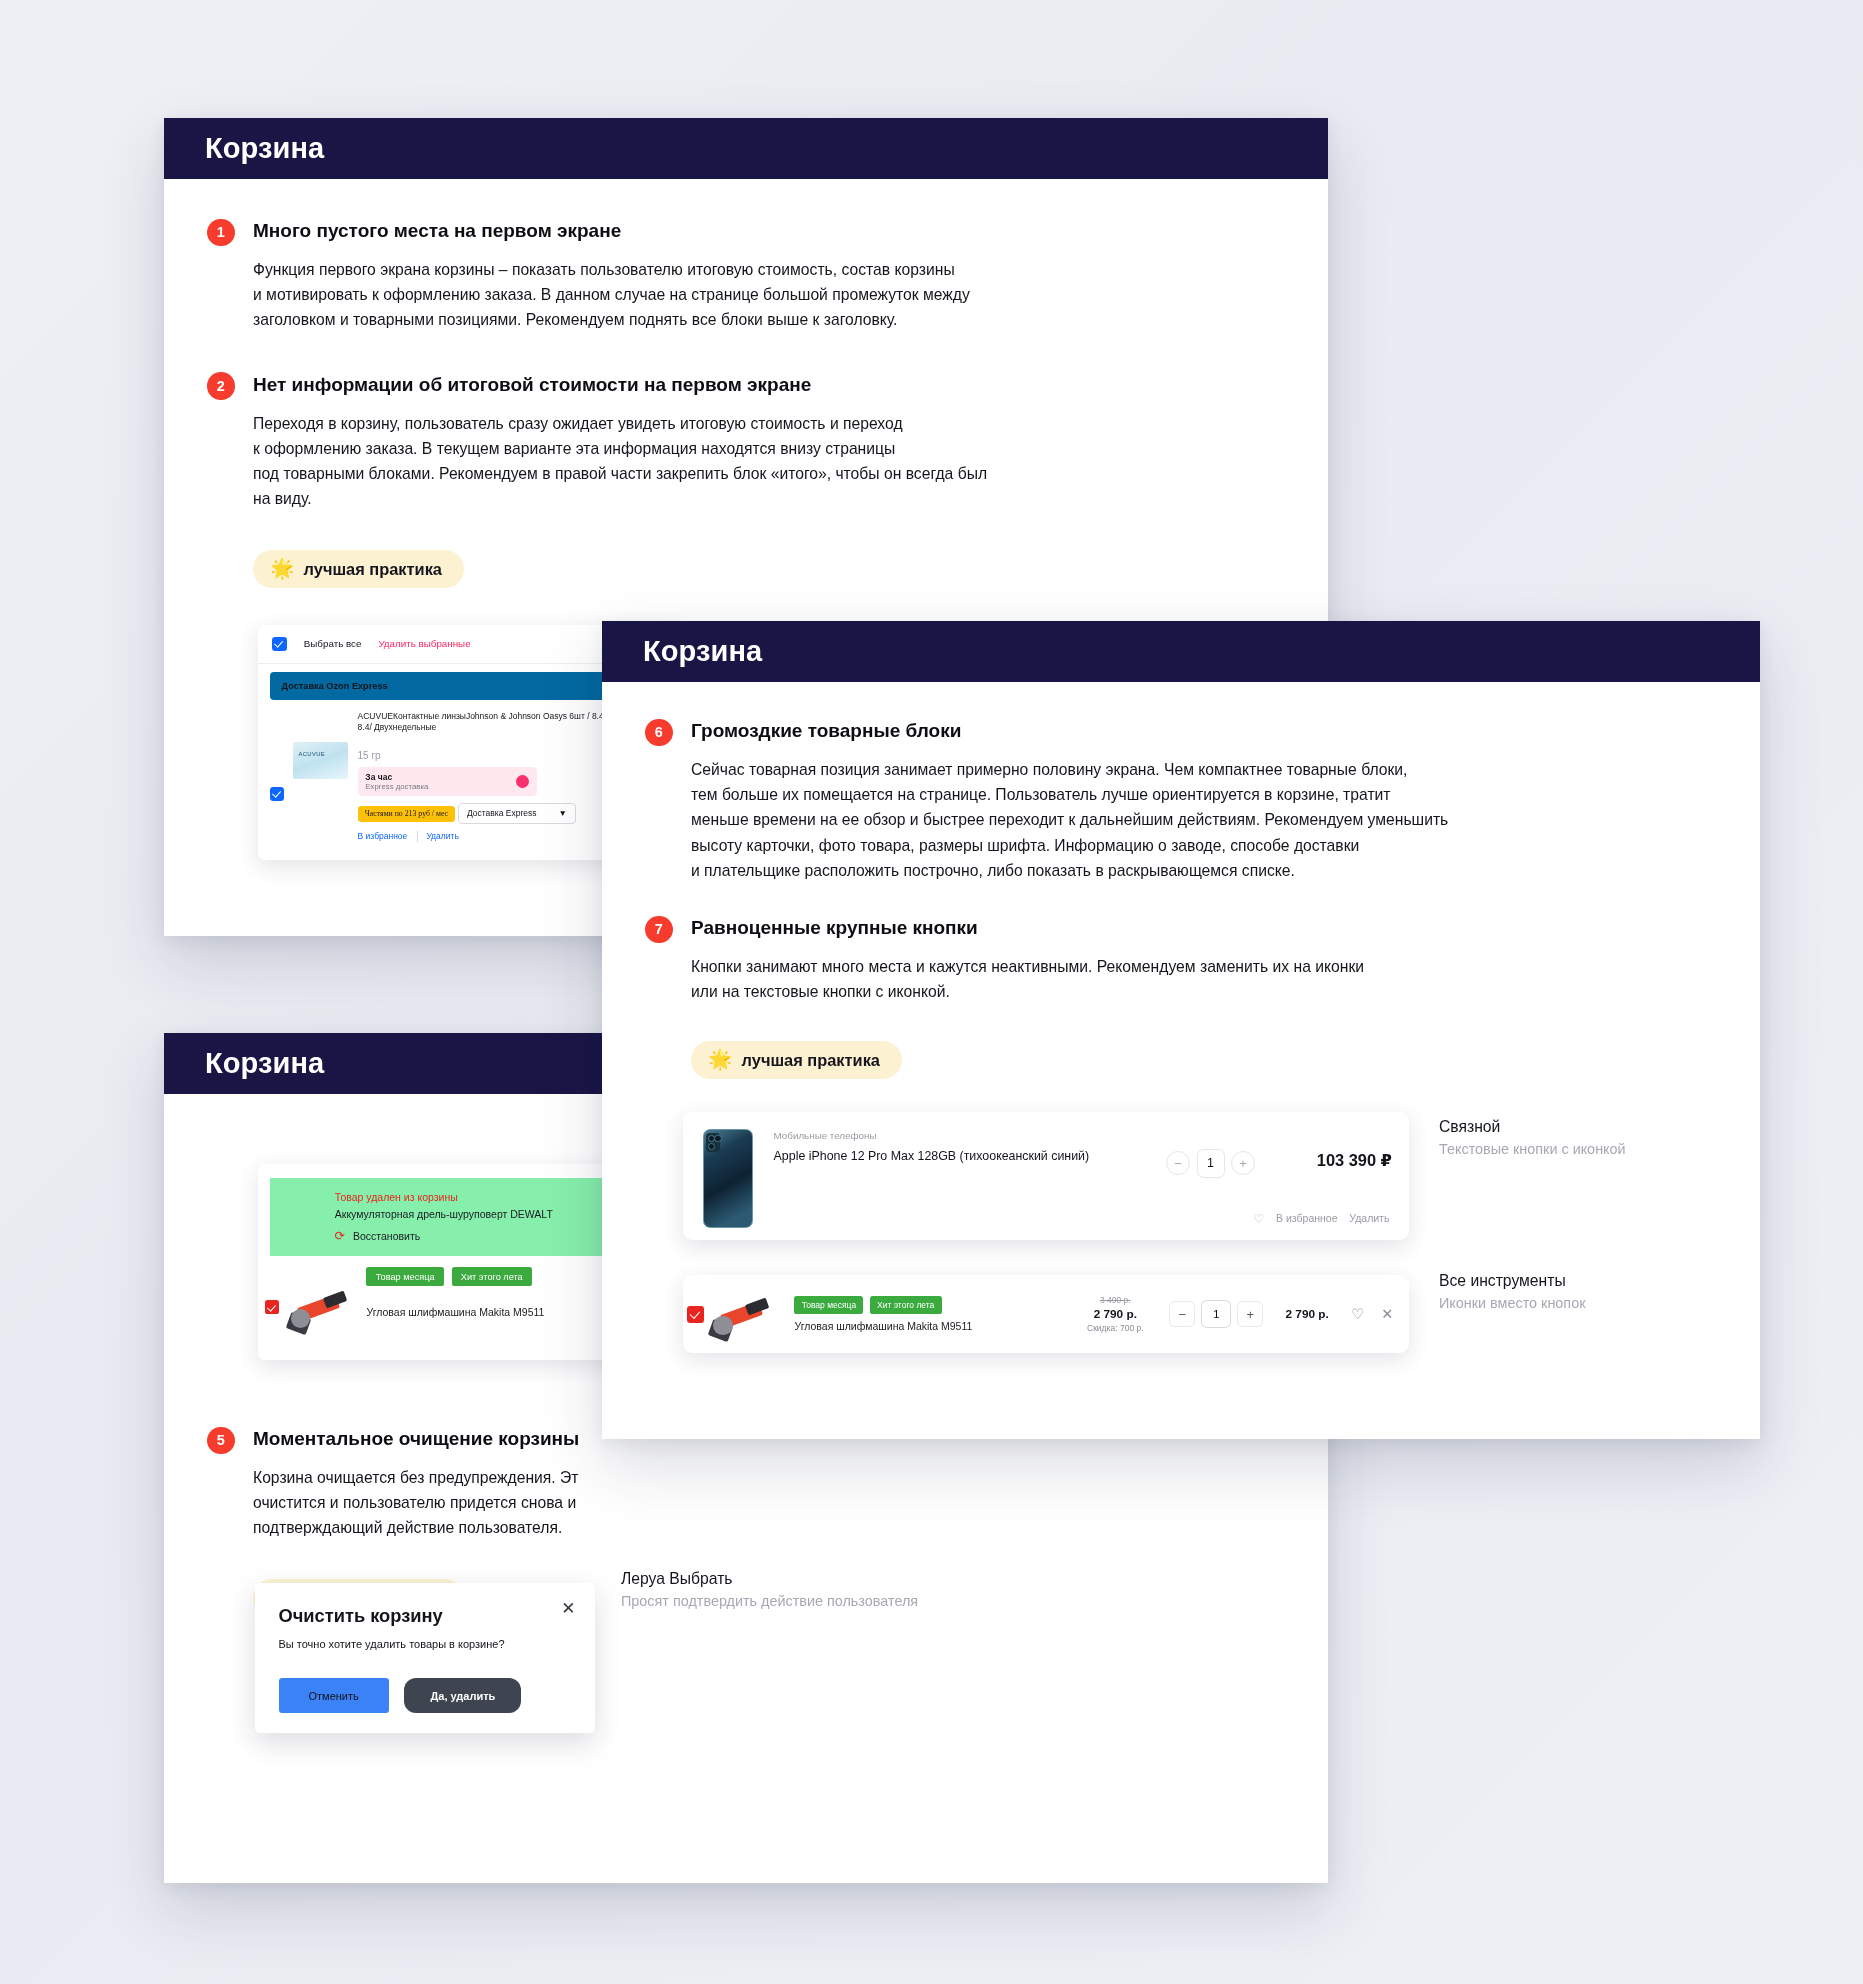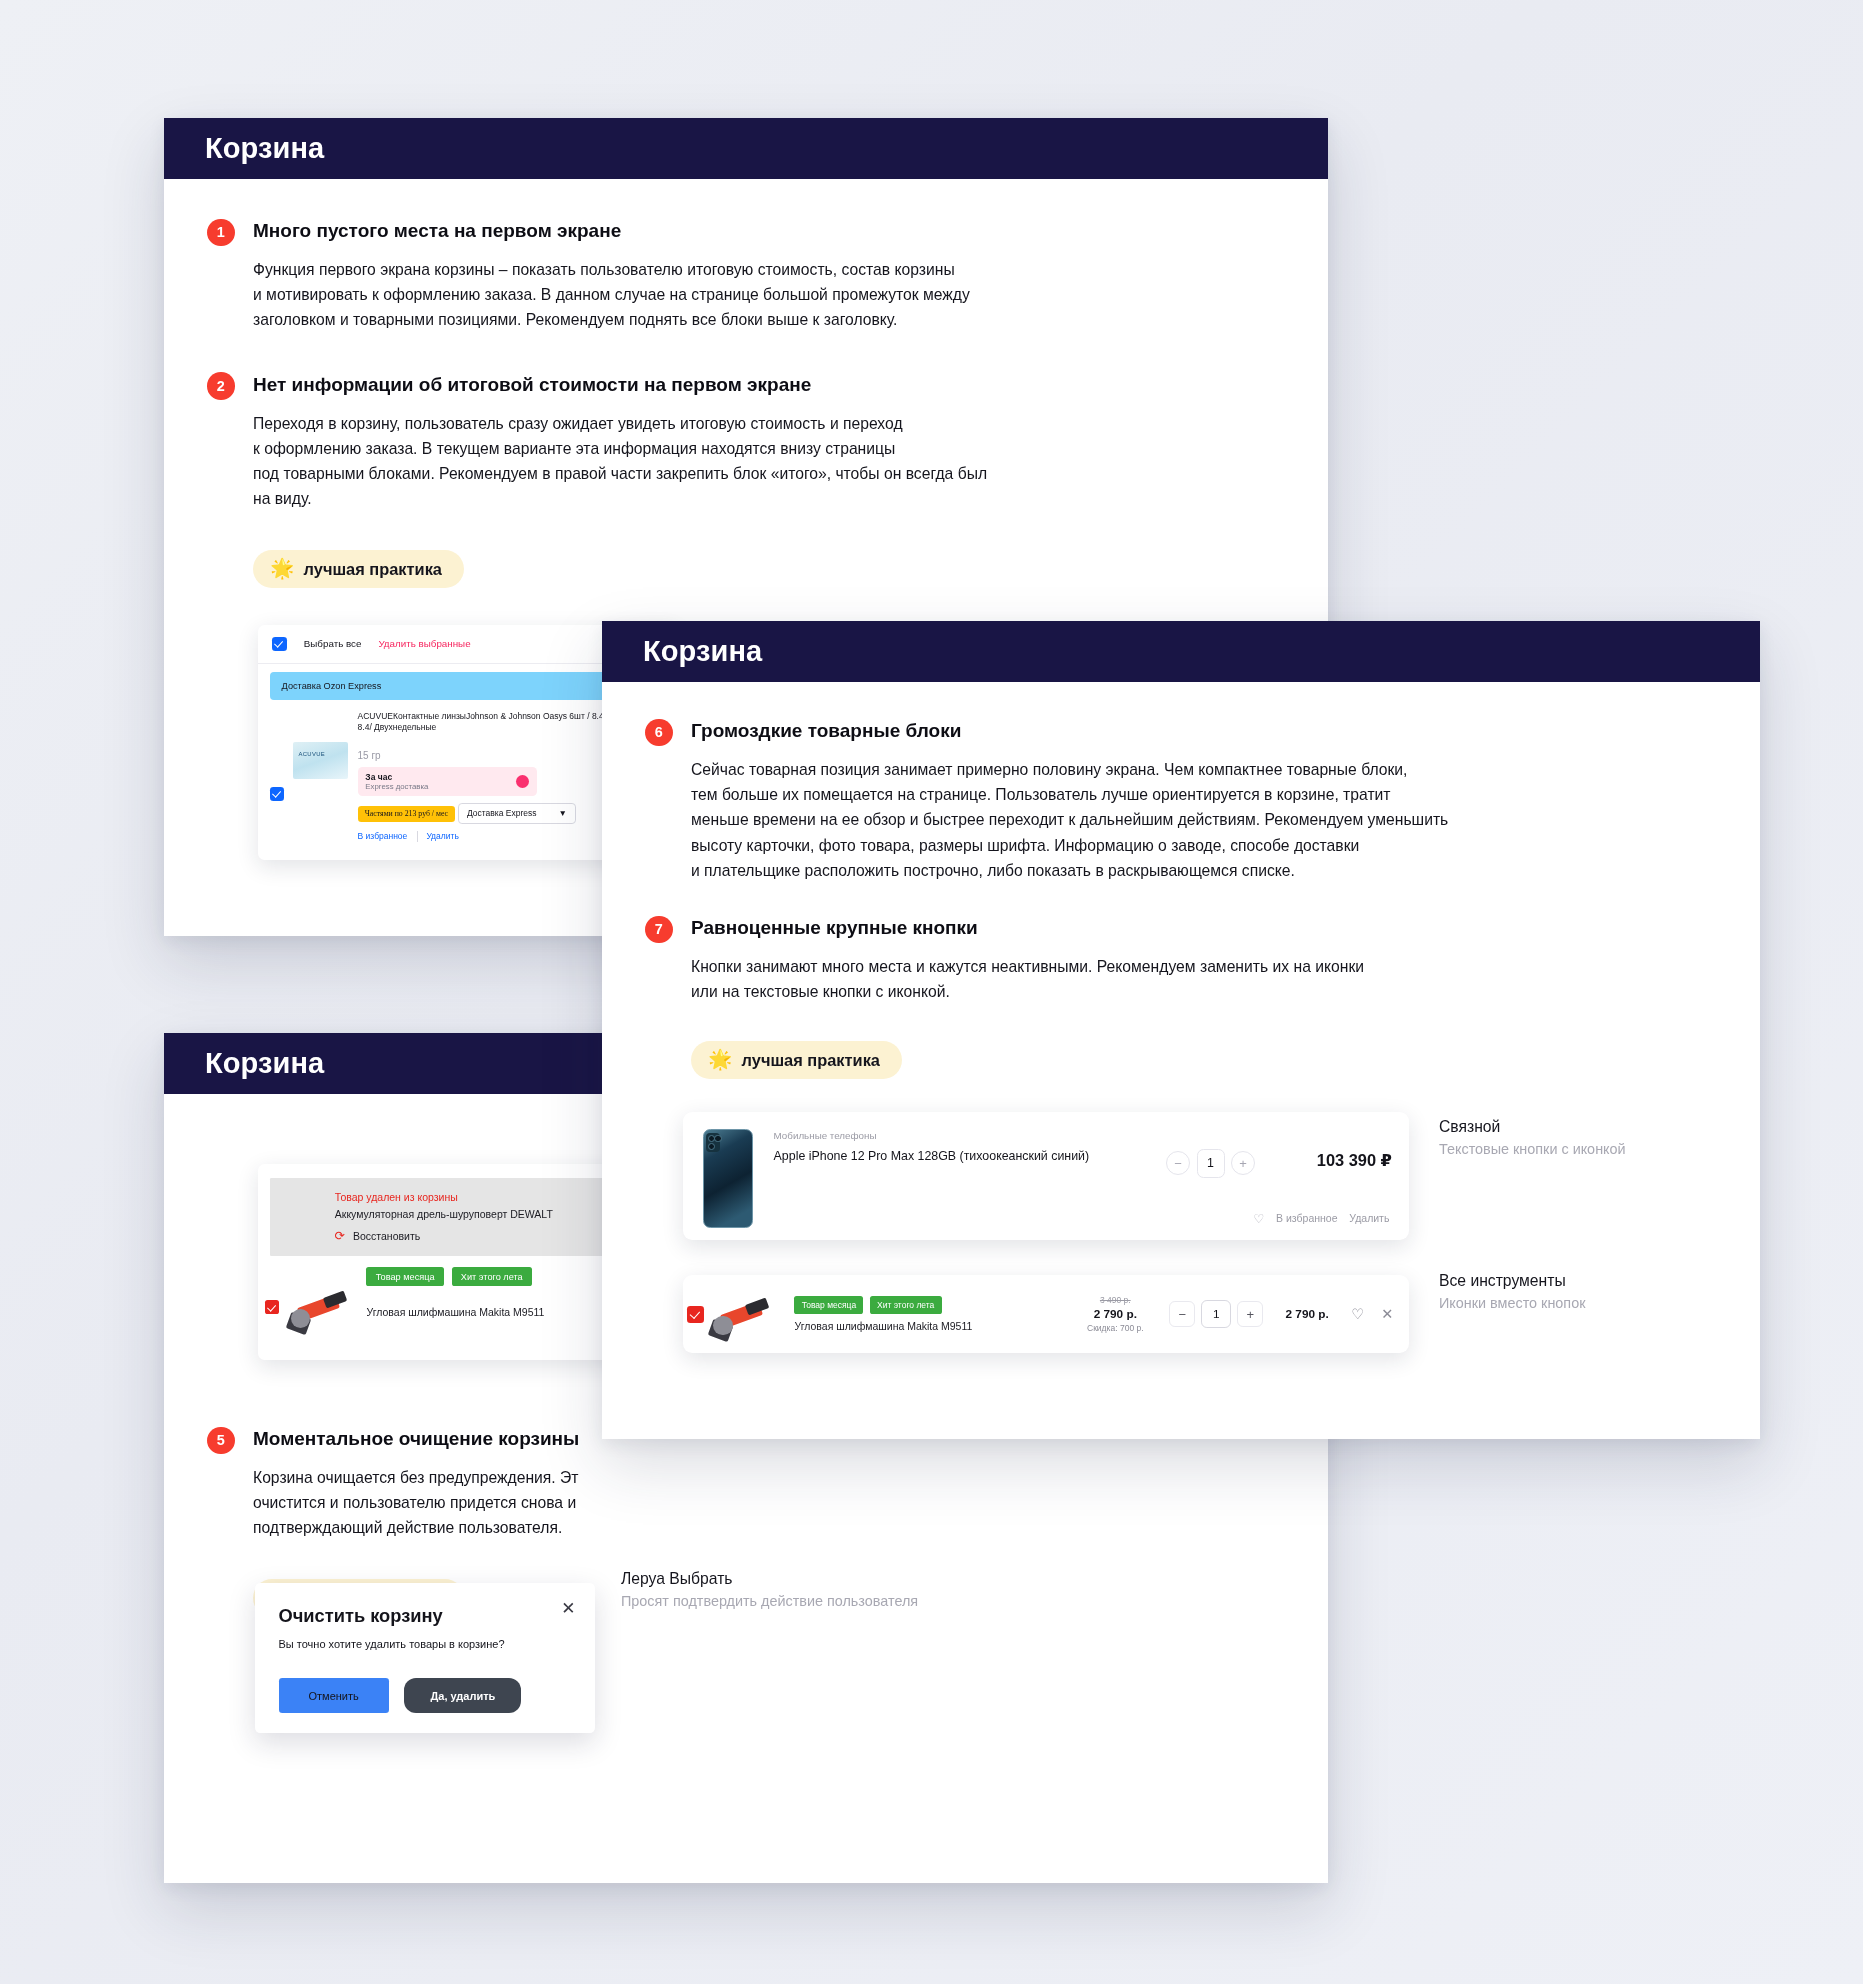--- a/index.html
+++ b/index.html
@@ -103,22 +103,22 @@
   }
   .cb-blue::after {
     content:""; position:absolute; left:3.9px; top:2px;
     width:3.9px; height:7.2px; border:solid #fff; border-width:0 1.6px 1.6px 0;
     transform: rotate(42deg);
   }
   .ozon-selall { font-size: 9.8px; color: #15151d; }
   .ozon-del { font-size: 9.8px; color: #f6265f; }
   .ozon-deliv {
     margin: 7.8px 11.8px 0 11.8px;
-    background: #7dd3fc; border-radius: 3.9px;
-    padding: 9.2px 11.8px; font-size: 9.2px; font-weight: normal; color: #16161d;
+    background: #0369a1; border-radius: 3.9px;
+    padding: 9.2px 11.8px; font-size: 9.2px; font-weight: bold; color: #16161d;
   }
   .ozon-row { display: flex; padding: 10.5px 11.8px 0 11.8px; gap: 9.2px; }
   .ozon-cbcol { display: flex; align-items: center; padding-top: 35px; }
   .ozon-img {
     width: 55px; height: 37px; flex: none; margin-top: 31px;
     background: linear-gradient(160deg,#dff0f5 0%,#bfe2ef 50%,#e8f5fa 100%);
     border-radius: 2px; position: relative;
   }
   .ozon-img::after {
     content:"ACUVUE"; position:absolute; left:5.2px; top:9.2px;
@@ -145,21 +145,21 @@
     display: inline-flex; align-items: center; gap: 22px;
   }
   .ozon-links { margin-top: 7.2px; display: flex; align-items: center; gap: 9.2px; font-size: 8.5px; }
   .lnk-blue { color: #0d66ff; }
   .lnk-sep { width: 0.7px; height: 10.5px; background: #d8d8e0; }
 
   
   #mock-deleted { left: 258px; top: 1164px; width: 419px; height: 196px; }
   .del-banner {
     margin: 14.4px 11.8px 0 11.8px;
-    background: #e5e5e5;
+    background: #86efac;
     padding: 13px 14.4px 13px 65px;
     border-radius: 1.3px;
   }
   .del-red { color: #e8261f; font-size: 10.5px; margin-bottom: 4.6px; }
   .del-name { color: #1b1b22; font-size: 10.5px; }
   .del-restore { display: flex; align-items: center; gap: 7.8px; margin-top: 8.5px; font-size: 10.5px; color: #1b1b22; }
   .restore-ic { color: #e8261f; font-size: 12.4px; }
   .prod-row { display: flex; padding: 10.5px 11.8px 0 6.5px; gap: 7.8px; align-items: flex-start; }
   .cb-red {
     width: 14.4px; height: 14.4px; border-radius: 2.6px; background: #e8261f;

